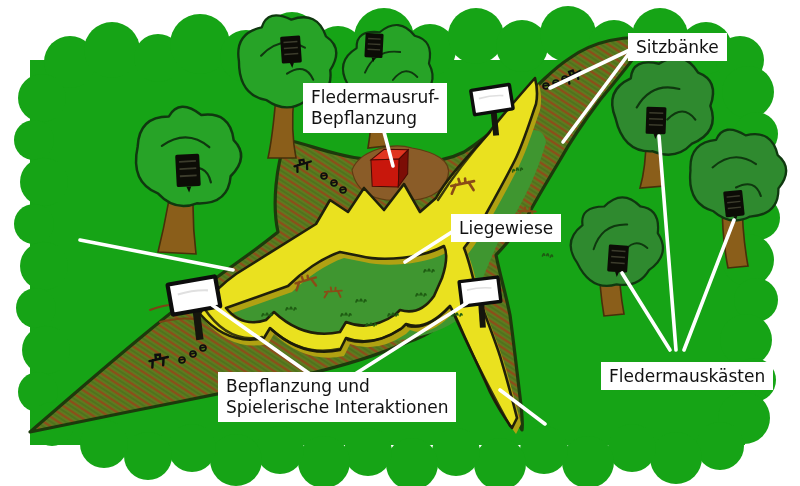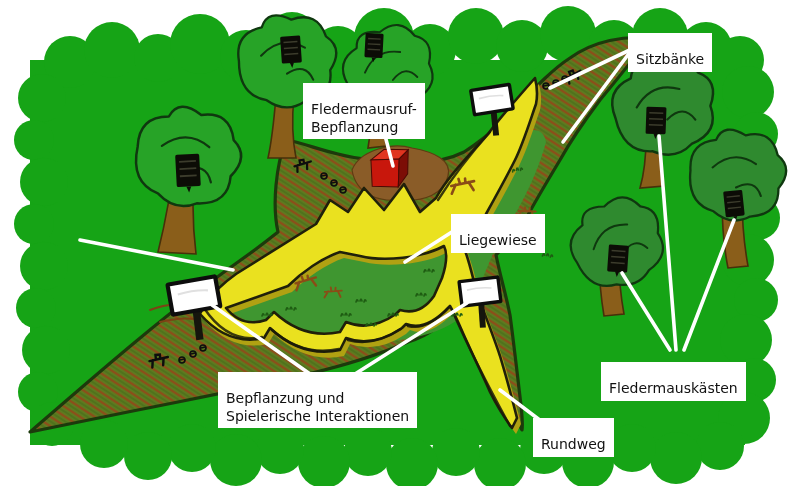--- a/index.html
+++ b/index.html
@@ -31,21 +31,21 @@
   .squig{stroke:#7c4214;stroke-width:2;fill:none;stroke-linecap:round;}
   .patch{fill:#8a5c28;stroke:#5e3c12;stroke-width:1.2;}
   .spk1{fill:var(--speaker-red,#c8170c);}
   .spk2{fill:#e03520;}
   .spk3{fill:#7c0e06;}
   .spk{stroke:#4a0a04;stroke-width:1;}
   .post{fill:#15150d;}
   .board{fill:#ffffff;stroke:#0d0d0d;stroke-width:4;}
   .boardline{stroke:#e0e0e0;stroke-width:2;fill:none;}
   .map-label{position:absolute;background:var(--label-bg,#ffffff);color:var(--label-text,#111111);
-             font-size:14px;line-height:1.25;padding:18px 8px 3px;white-space:nowrap;z-index:5;}
+             font-size:17px;line-height:1.25;padding:4px 8px 3px;white-space:nowrap;z-index:5;}
   .map-label span{display:block;}
 </style>
 </head>
 <body>
 
 <div class="stage">
 <svg width="800" height="486" viewBox="0 0 800 486">
   <defs>
     <pattern id="hatch" width="8" height="8" patternUnits="userSpaceOnUse" patternTransform="rotate(33)">
       <rect class="hatchbase" width="8" height="8"></rect>
@@ -348,16 +348,13 @@
 <div class="map-label" style="left:451px;top:214px">
   <span>Liegewiese</span>
 </div>
 <div class="map-label" style="left:218px;top:372px">
   <span>Bepflanzung und</span>
   <span>Spielerische Interaktionen</span>
 </div>
 <div class="map-label" style="left:601px;top:362px">
   <span>Fledermauskästen</span>
 </div>
-<div class="map-label" style="left:533px;top:418px">
-  <span>Rundweg</span>
-</div>
 </div>
 
 </body></html>

